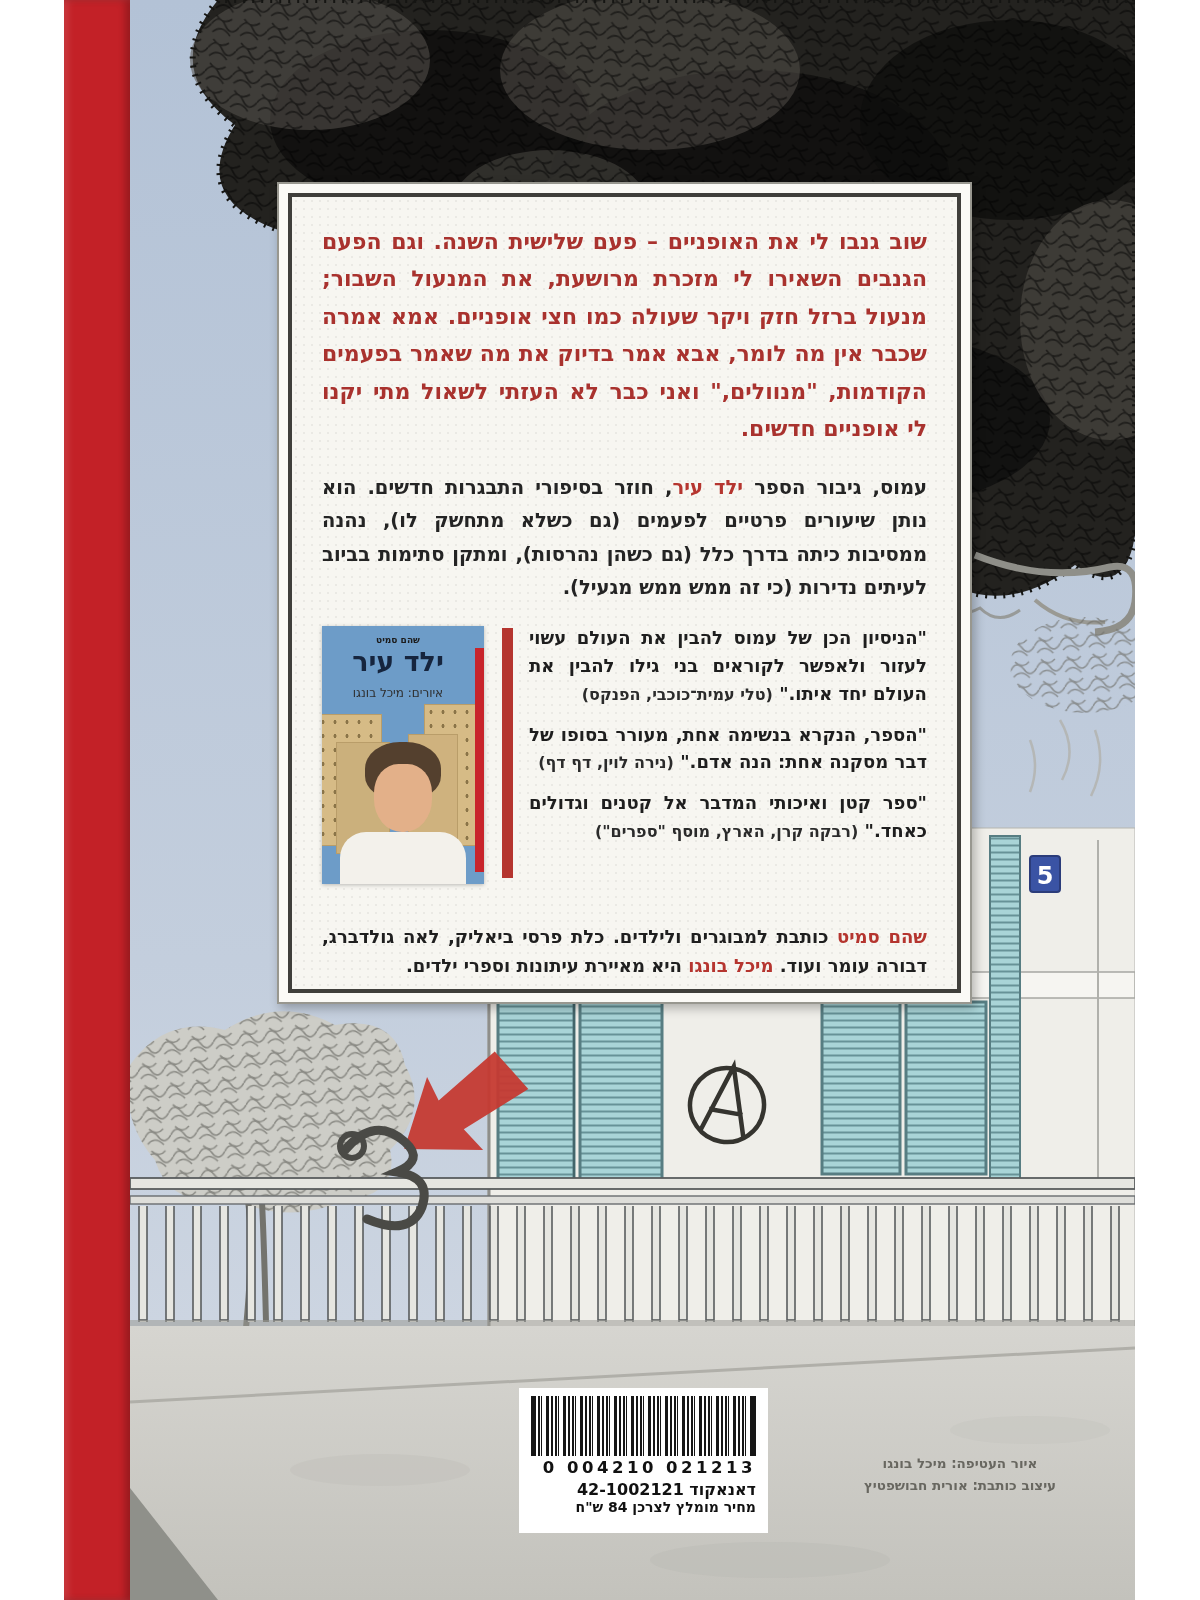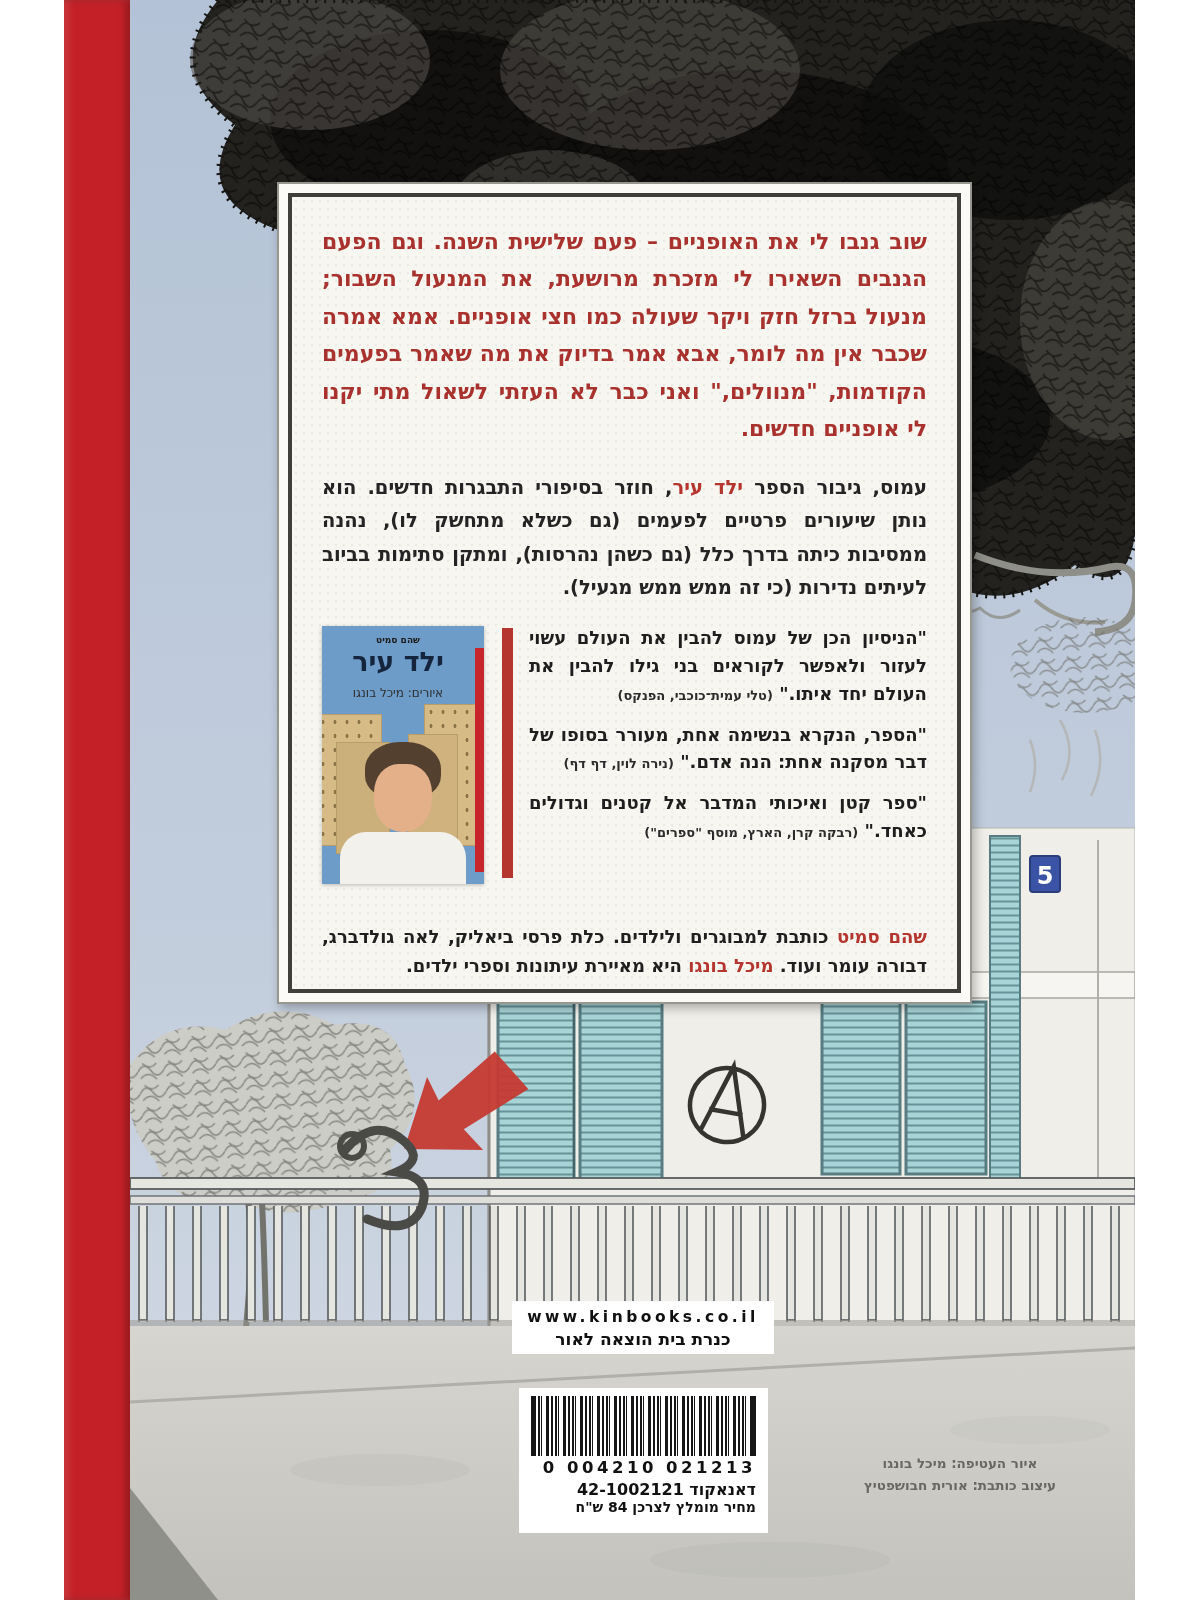--- a/index.html
+++ b/index.html
@@ -18,21 +18,21 @@
                background:#f7f6f1;
                background-image:radial-gradient(#eae9e4 1px, transparent 1.2px);
                background-size:8px 8px;
                padding:22px 30px 18px;overflow:hidden;direction:rtl;}
   .blurb{color:#a9322e;font-weight:bold;font-size:22px;line-height:1.70;text-align:justify;margin:4px 0 0;}
   .about{color:#242424;font-weight:bold;font-size:19.5px;line-height:1.70;text-align:justify;margin:24px 0 0;}
   .about .title-red{color:#b5352f;}
   .quotes-row{display:flex;margin-top:20px;align-items:stretch;}
   .quotes{flex:1;color:#1e1e1e;font-weight:bold;font-size:18px;line-height:1.55;text-align:justify;}
   .quote{margin-bottom:13px;}
-  .quote .src{font-size:13px;color:#2b2b2b;white-space:nowrap;}
+  .quote .src{font-size:16px;color:#2b2b2b;white-space:nowrap;}
   .qdivider{width:11px;background:#b5352f;margin:4px 16px 6px 18px;}
   .bio{margin-top:38px;font-size:18px;font-weight:bold;line-height:1.62;color:#1f1f1f;text-align:justify;}
   .bio .red{color:#b5352f;}
 
   
   .thumb{position:relative;width:162px;height:258px;background:#6d9cc8;overflow:hidden;flex:0 0 auto;
          box-shadow:0 1px 4px rgba(0,0,0,.25);align-self:flex-start;margin-top:2px;direction:rtl;}
   .thumb .bld{position:absolute;background:#d6bb86;border:1px solid #b99d69;
               background-image:radial-gradient(#8a7448 1.5px, transparent 1.6px);background-size:12px 14px;}
   .thumb .bld.l1{left:-6px;top:88px;width:64px;height:130px;}
@@ -221,24 +221,20 @@
           <div class="t-author">שהם סמיט</div>
           <div class="t-title">ילד עיר</div>
           <div class="t-sub">איורים: מיכל בונגו</div>
         </div>
       </div>
 
       <p class="bio"><span class="red">שהם סמיט</span><span> כותבת למבוגרים ולילדים. כלת פרסי ביאליק, לאה גולדברג, דבורה עומר ועוד. </span><span class="red">מיכל בונגו</span><span> היא מאיירת עיתונות וספרי ילדים.</span></p>
     </div>
   </div>
 
-  <div class="weblabel">
-    <div class="website">www.kinbooks.co.il</div>
-    <div class="publisher">כנרת בית הוצאה לאור</div>
-  </div>
 
   <div class="barcode-box">
     <div class="bars"></div>
     <div class="bc-number">0 004210 021213</div>
     <div class="bc-danacode">דאנאקוד 42-1002121</div>
     <div class="bc-price">מחיר מומלץ לצרכן 84 ש"ח</div>
   </div>
 
   <div class="credits">
     <div>איור העטיפה: מיכל בונגו</div>

